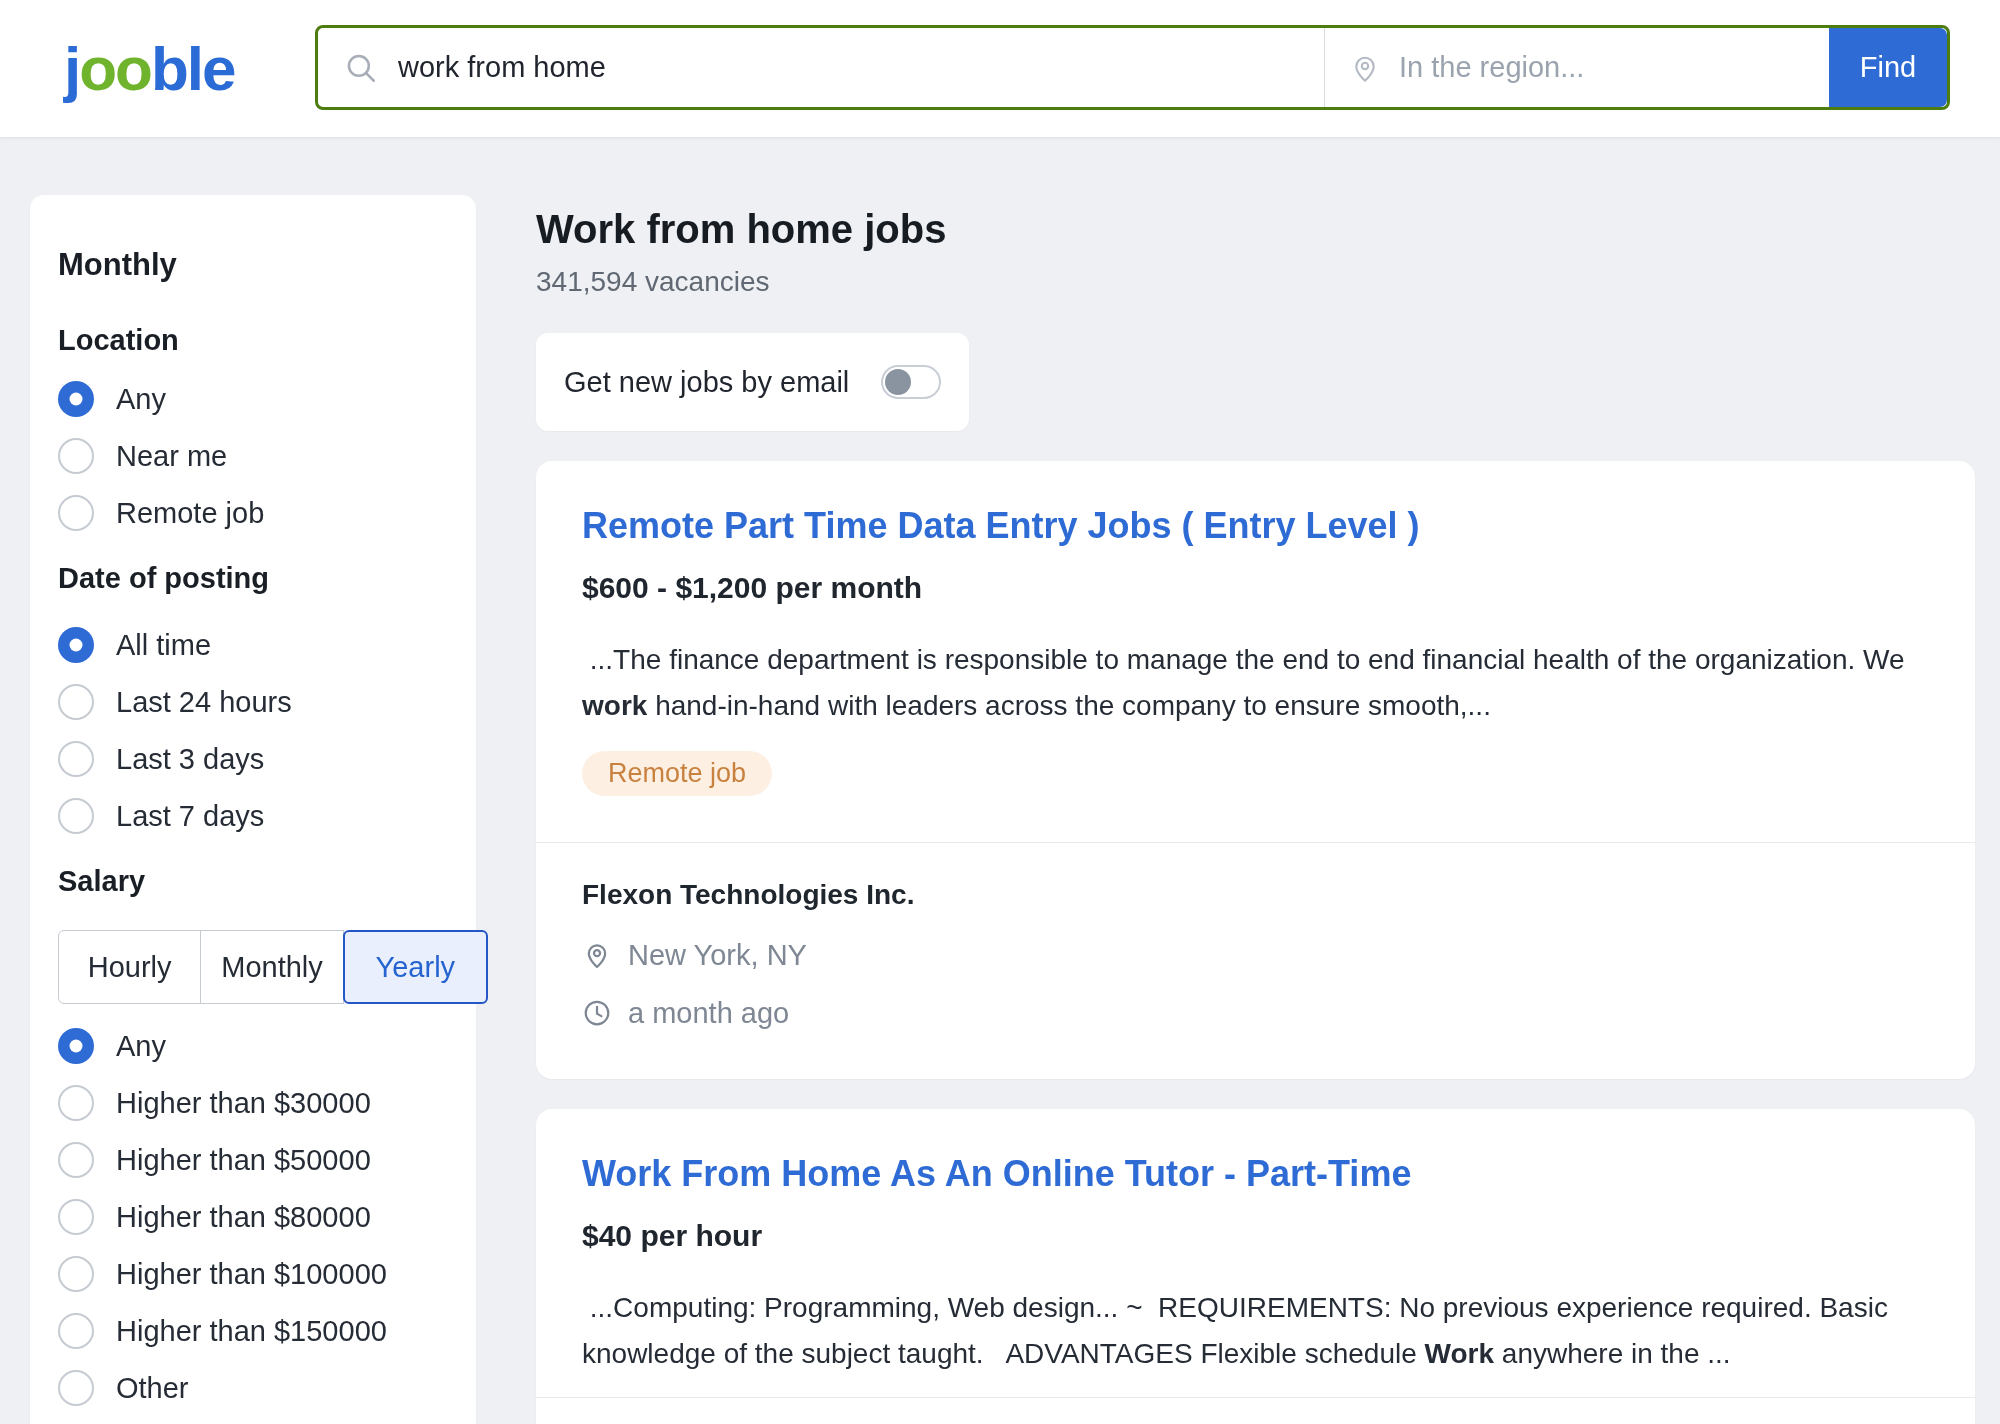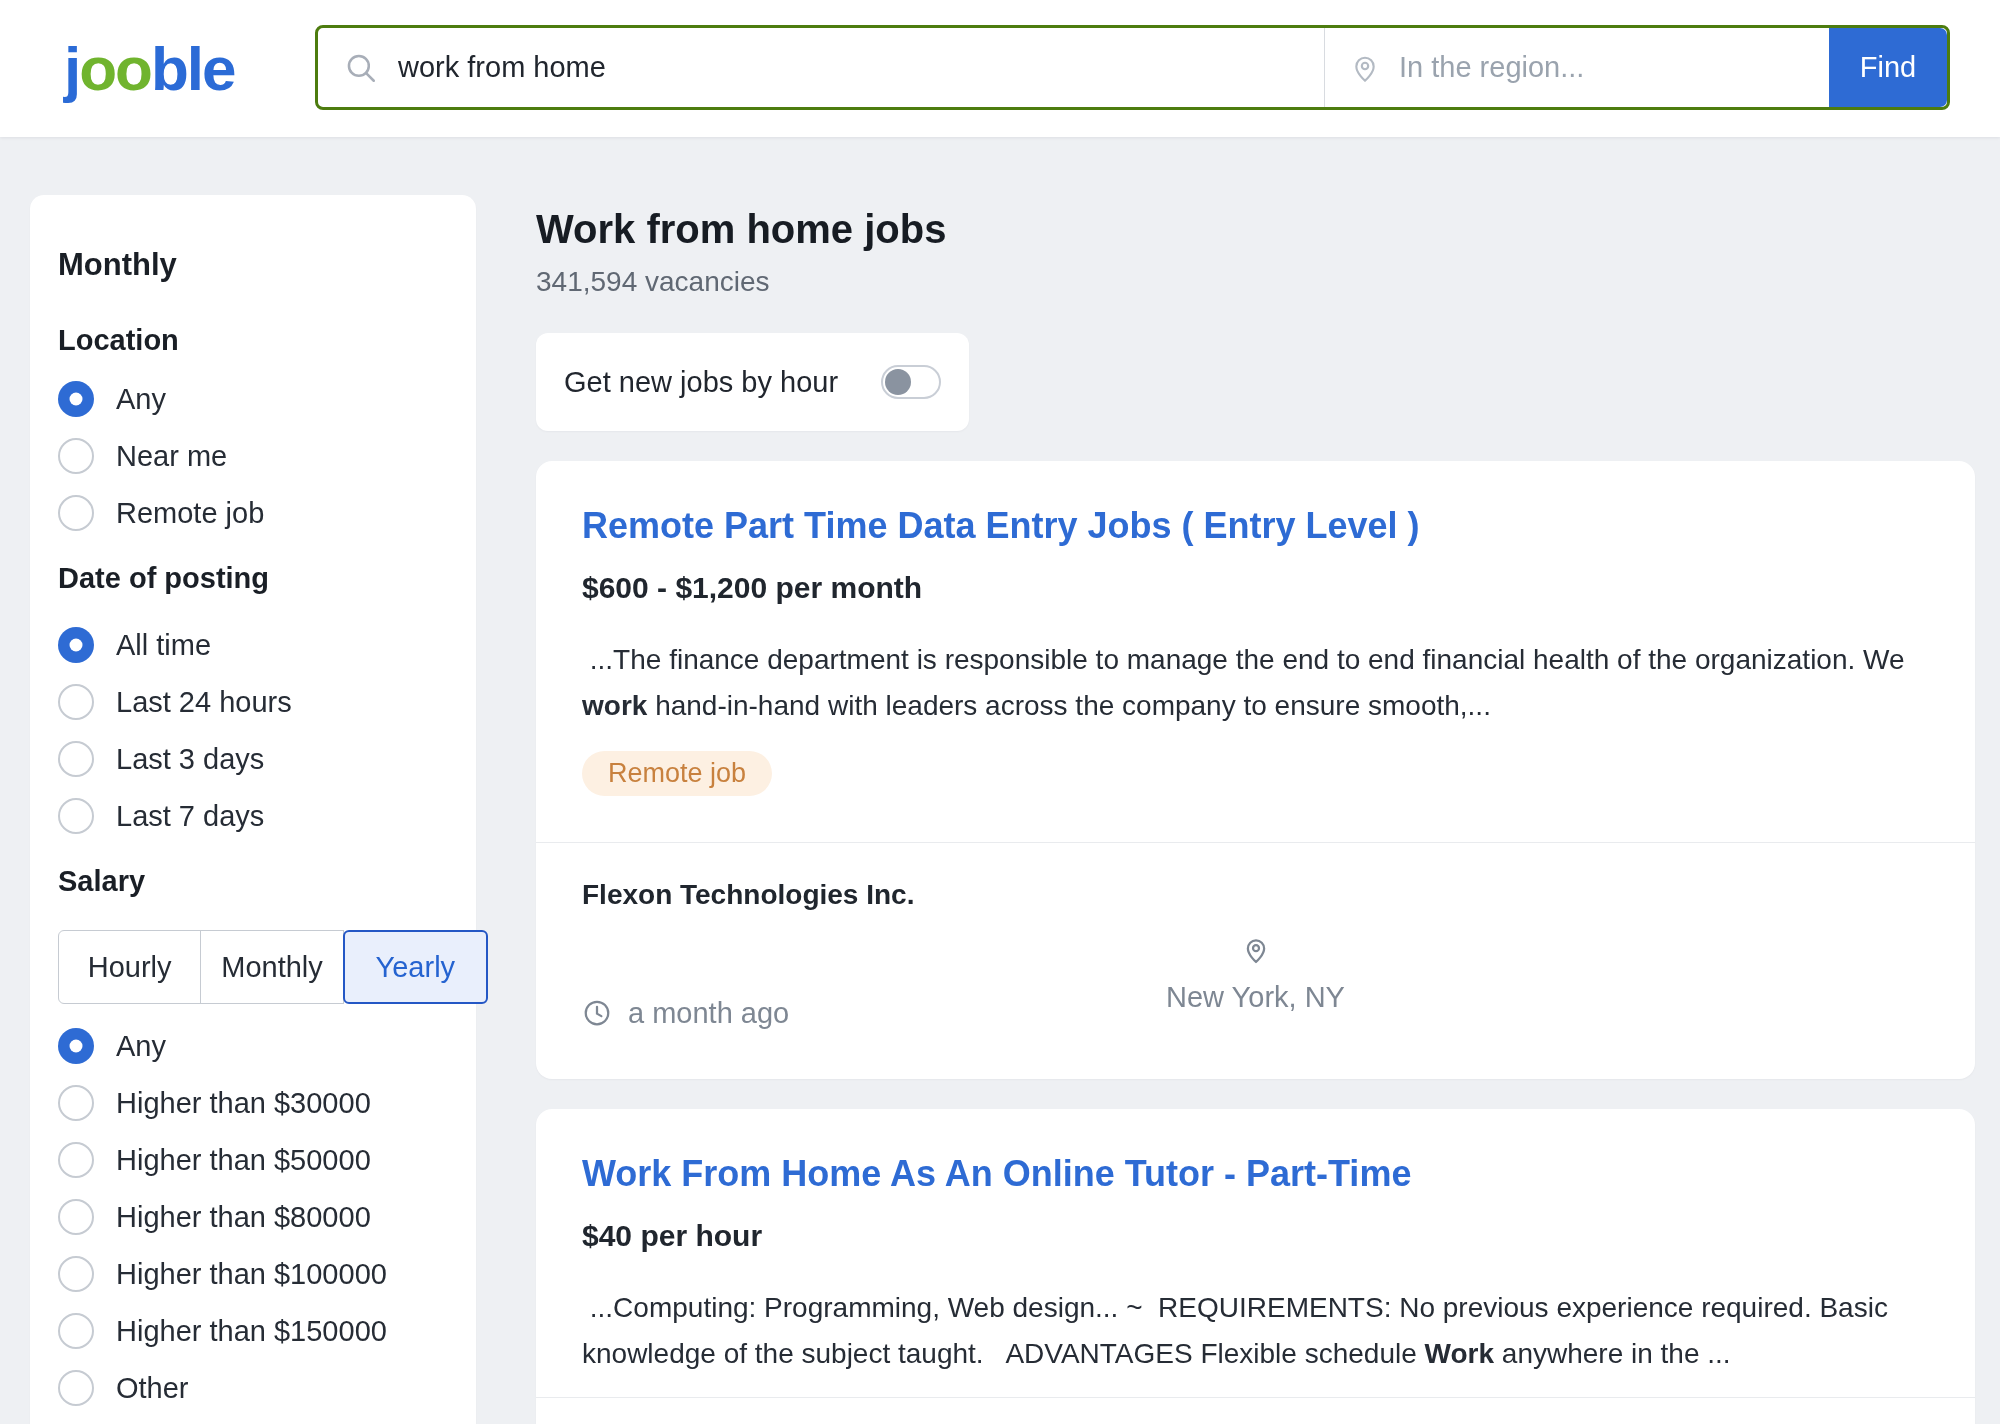--- a/index.html
+++ b/index.html
@@ -67,21 +67,21 @@
   .job-title{font-size:36px;font-weight:700;color:#2e6bd4;line-height:46px;cursor:pointer;}
   .job-salary{font-size:30px;font-weight:700;color:#20262e;line-height:38px;margin-top:20px;}
   .job-desc{font-size:28px;color:#262c35;line-height:46px;margin-top:30px;white-space:pre-wrap;}
   .job-desc b{font-weight:700;}
   .badge{display:inline-block;margin-top:22px;background:#fdf0e2;color:#c8813e;font-size:27px;
          line-height:27px;padding:9px 26px;border-radius:24px;}
   .card-divider{border:none;border-top:1px solid #e9ebee;margin:46px -46px 0 -46px;height:0;}
   .card-divider.d2{margin-top:20px;}
   .company-name{font-size:28px;font-weight:700;color:#20262e;line-height:36px;margin-top:34px;}
   .meta-row{display:flex;align-items:center;gap:16px;height:40px;color:#7e8793;font-size:29px;}
-  .meta-row.loc{margin-top:22px;flex-direction:column;} .meta-row.time{margin-top:18px;}
+  .meta-row.loc{margin-top:22px;} .meta-row.time{margin-top:18px;}
   .meta-row svg{color:#7e8793;flex-shrink:0;}
 </style>
 </head>
 <body>
 
 <div class="page">
 
   <div class="header">
     <div class="logo">
       <span class="lb">j</span>
@@ -176,21 +176,21 @@
       <span class="radio"></span>
       <span class="radio-label">Other</span>
     </div>
   </div>
 
   <div class="main">
     <div class="page-title">Work from home jobs</div>
     <div class="vacancies">341,594 vacancies</div>
 
     <div class="email-card">
-      <span class="email-label">Get new jobs by hour</span>
+      <span class="email-label">Get new jobs by email</span>
       <span class="toggle">
           <span class="toggle-knob"></span>
         </span>
     </div>
 
     <div class="job-card">
       <div class="job-title">Remote Part Time Data Entry Jobs ( Entry Level )</div>
       <div class="job-salary">$600 - $1,200 per month</div>
       <div class="job-desc"><span> ...The finance department is responsible to manage the end to end financial health of the organization. We </span><b>work</b><span> hand-in-hand with leaders across the company to ensure smooth,...</span></div>
       <span class="badge">Remote job</span>

